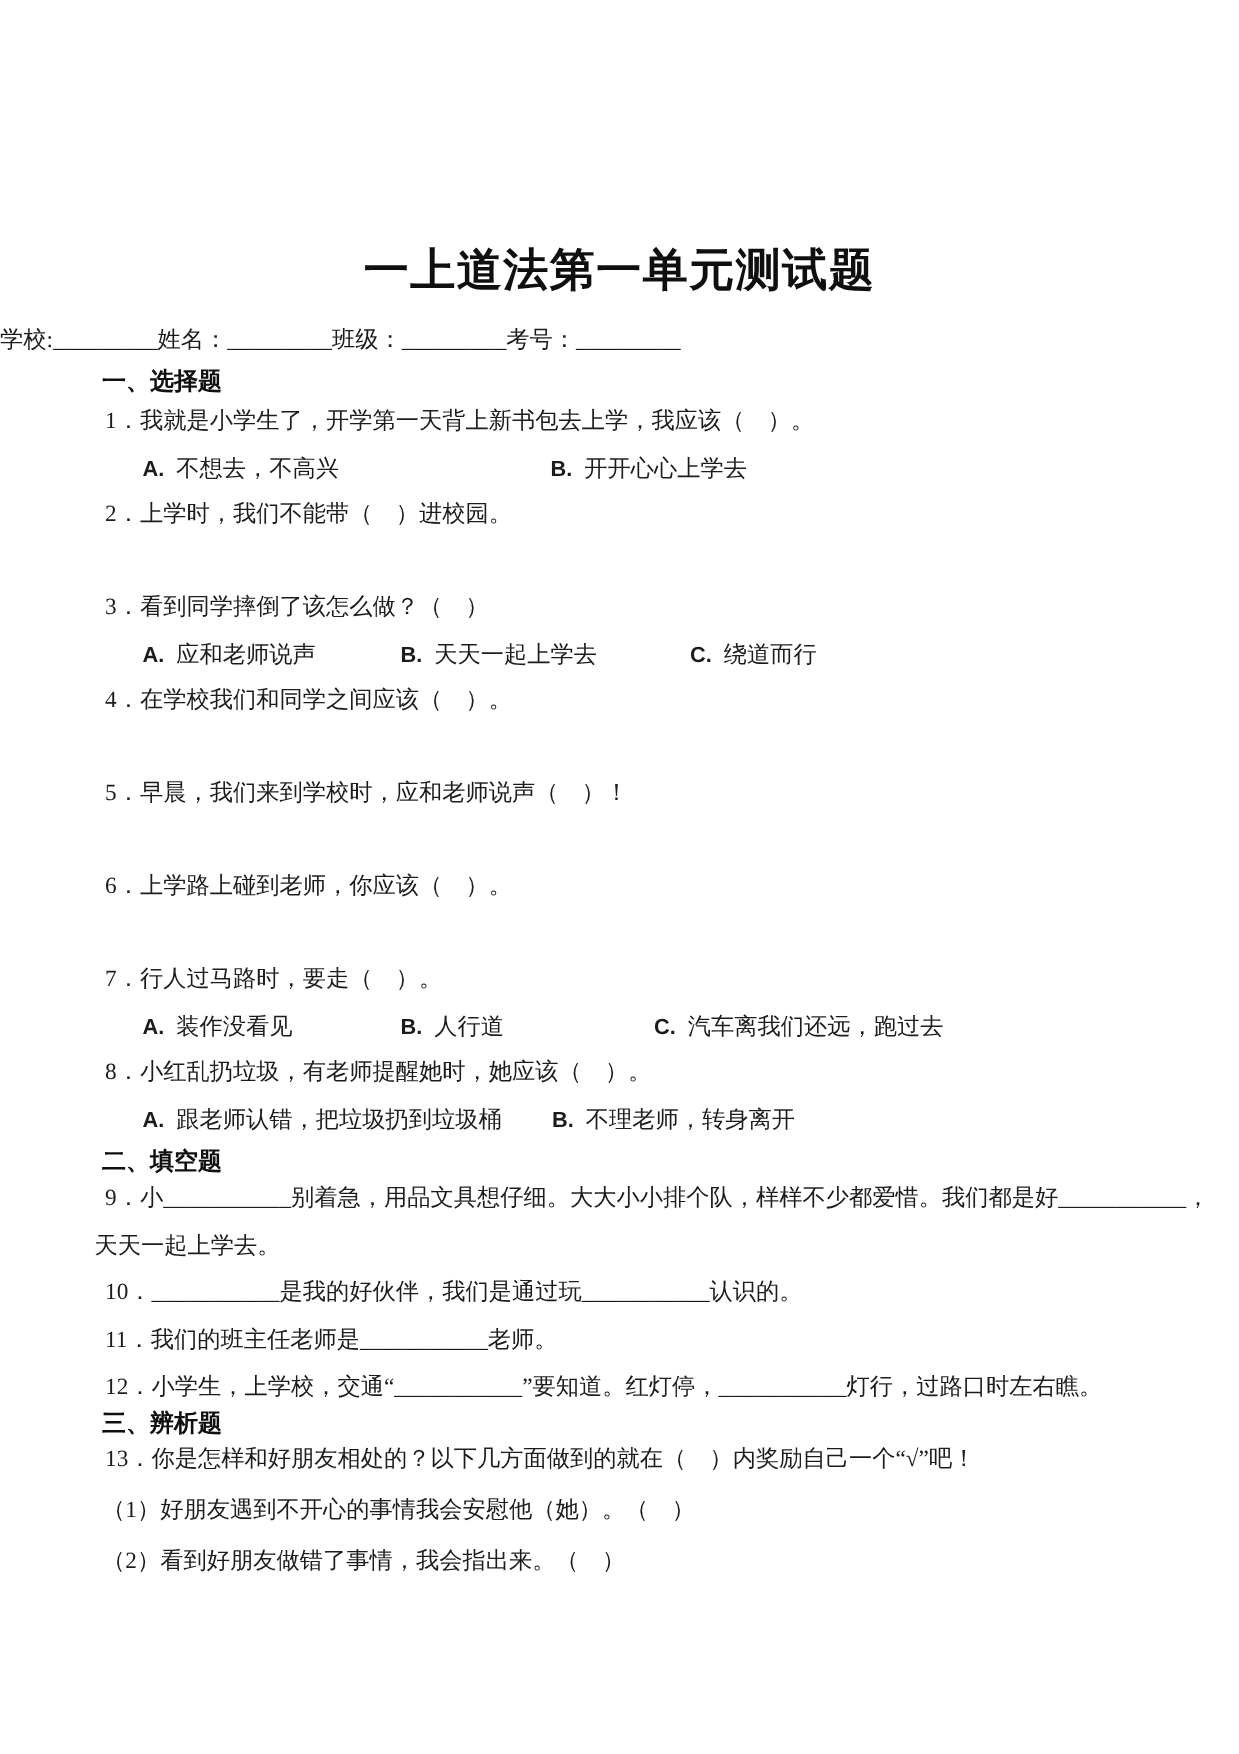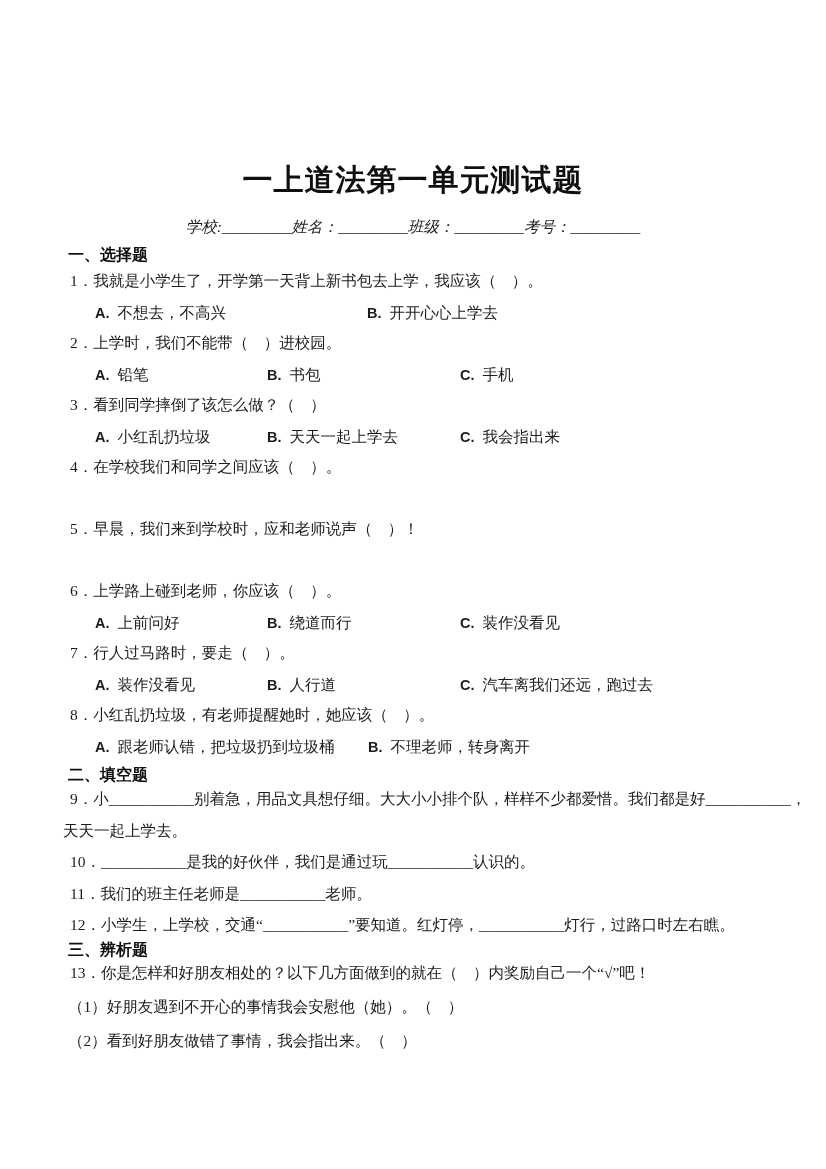--- a/index.html
+++ b/index.html
@@ -20,24 +20,22 @@
     position: absolute; top: 136px; left: 0; width: 826px;
     text-align: center;
     font-family: "Liberation Sans", "DejaVu Sans", sans-serif;
     font-size: 30px; font-weight: 700; color: #0f0f0f;
     letter-spacing: 1px;
     white-space: pre;
     margin-top: 24px;
   }
   .hdr {
     position: absolute; top: 216px; left: 0; width: 826px;
-    text-align: center;
     font-size: 15.5px; line-height: 22px;
     white-space: pre;
-    font-style: italic;
   }
   .hdr .fld-label { color: #1a1a1a; }
   .hdr .fld-blank { color: #1a1a1a; letter-spacing: 0; }
   .line {
     position: absolute; left: 0; width: 826px;
     font-size: 15.5px; line-height: 22px;
     white-space: pre; color: #1c1c1c;
   }
   .heading {
     left: 68px;
@@ -66,49 +64,39 @@
 
   <div class="line heading" style="top:244px">一、选择题</div>
 
   <div class="line q" style="top:270px">1．我就是小学生了，开学第一天背上新书包去上学，我应该（　）。</div>
   <div class="line" style="top:302px">
     <span class="opt" style="left:95px"><span class="ol">A.</span><span class="ot">不想去，不高兴</span></span>
     <span class="opt" style="left:367px"><span class="ol">B.</span><span class="ot">开开心心上学去</span></span>
   </div>
 
   <div class="line q" style="top:332px">2．上学时，我们不能带（　）进校园。</div>
-  <div class="line" style="top:364px">
-    <span class="opt" style="left:95px"><span class="ol">A.</span><span class="ot">铅笔</span></span>
-    <span class="opt" style="left:267px"><span class="ol">B.</span><span class="ot">书包</span></span>
-    <span class="opt" style="left:460px"><span class="ol">C.</span><span class="ot">手机</span></span>
-  </div>
 
   <div class="line q" style="top:394px">3．看到同学摔倒了该怎么做？（　）</div>
   <div class="line" style="top:426px">
-    <span class="opt" style="left:95px"><span class="ol">A.</span><span class="ot">小红乱扔垃圾</span></span>
+    <span class="opt" style="left:95px"><span class="ol">A.</span><span class="ot">应和老师说声</span></span>
     <span class="opt" style="left:267px"><span class="ol">B.</span><span class="ot">天天一起上学去</span></span>
-    <span class="opt" style="left:460px"><span class="ol">C.</span><span class="ot">我会指出来</span></span>
+    <span class="opt" style="left:460px"><span class="ol">C.</span><span class="ot">绕道而行</span></span>
   </div>
 
   <div class="line q" style="top:456px">4．在学校我们和同学之间应该（　）。</div>
 
   <div class="line q" style="top:518px">5．早晨，我们来到学校时，应和老师说声（　）！</div>
 
   <div class="line q" style="top:580px">6．上学路上碰到老师，你应该（　）。</div>
-  <div class="line" style="top:612px">
-    <span class="opt" style="left:95px"><span class="ol">A.</span><span class="ot">上前问好</span></span>
-    <span class="opt" style="left:267px"><span class="ol">B.</span><span class="ot">绕道而行</span></span>
-    <span class="opt" style="left:460px"><span class="ol">C.</span><span class="ot">装作没看见</span></span>
-  </div>
 
   <div class="line q" style="top:642px">7．行人过马路时，要走（　）。</div>
   <div class="line" style="top:674px">
     <span class="opt" style="left:95px"><span class="ol">A.</span><span class="ot">装作没看见</span></span>
     <span class="opt" style="left:267px"><span class="ol">B.</span><span class="ot">人行道</span></span>
-    <span class="opt" style="left:460px"><span class="ol">C.</span><span class="ot">汽车离我们还远，跑过去</span></span>
+    <span class="opt" style="left:436px"><span class="ol">C.</span><span class="ot">汽车离我们还远，跑过去</span></span>
   </div>
 
   <div class="line q" style="top:704px">8．小红乱扔垃圾，有老师提醒她时，她应该（　）。</div>
   <div class="line" style="top:736px">
     <span class="opt" style="left:95px"><span class="ol">A.</span><span class="ot">跟老师认错，把垃圾扔到垃圾桶</span></span>
     <span class="opt" style="left:368px"><span class="ol">B.</span><span class="ot">不理老师，转身离开</span></span>
   </div>
 
   <div class="line heading" style="top:764px">二、填空题</div>
 

